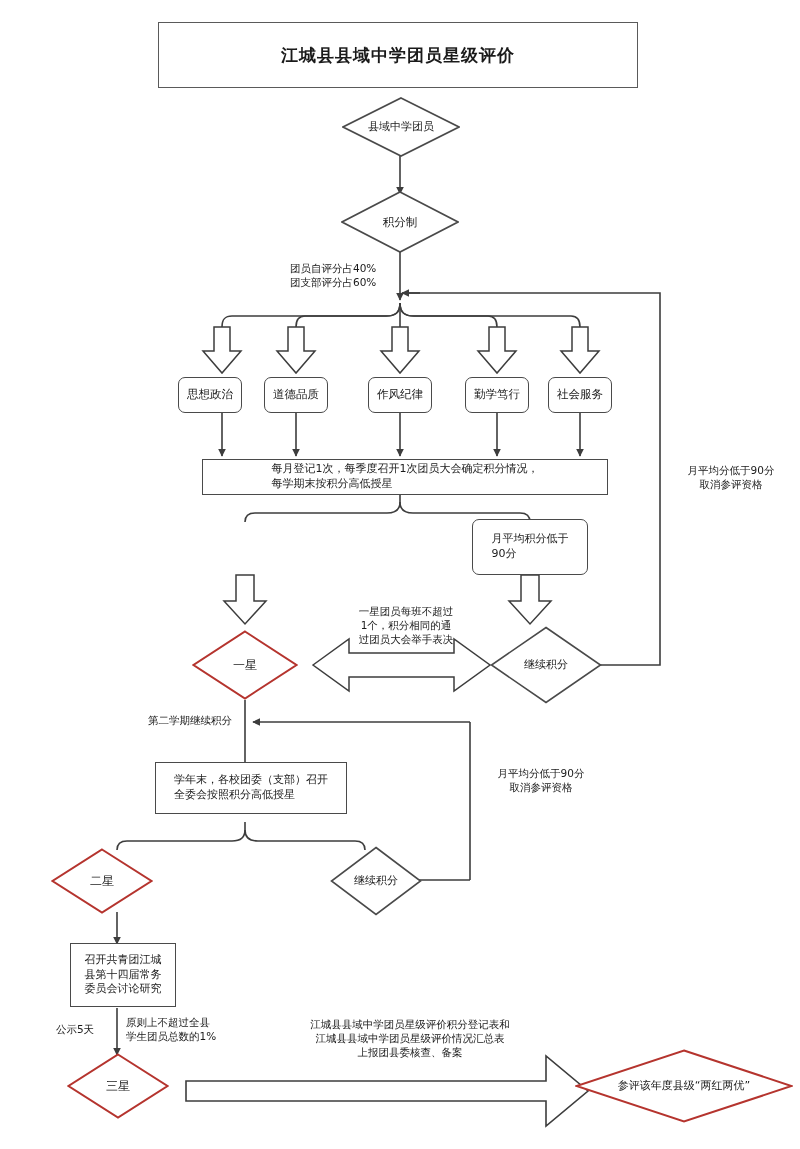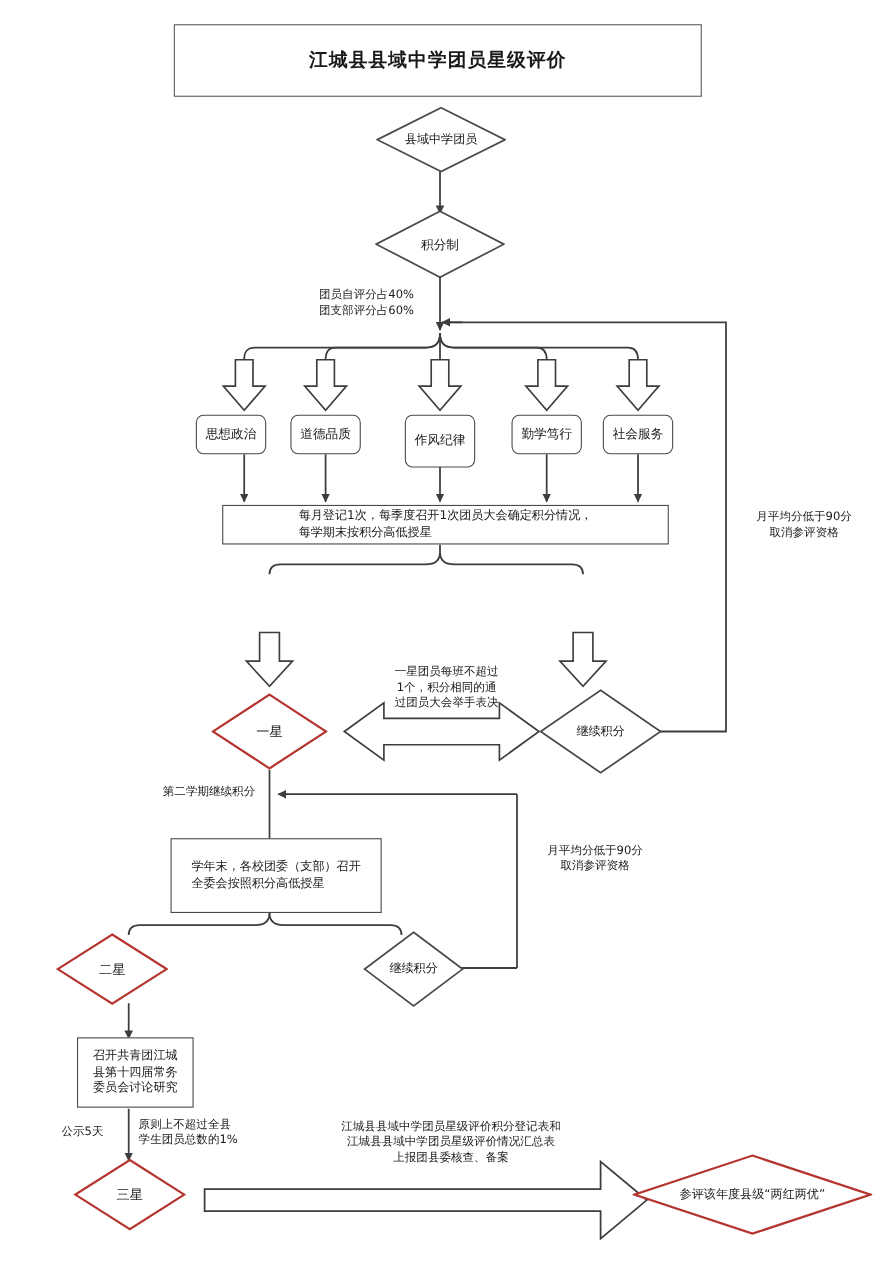--- a/index.html
+++ b/index.html
@@ -154,35 +154,39 @@
 
   <div class="txt" style="left:668px;top:463px;width:126px;font-size:10.5px;">月平均分低于90分
 取消参评资格</div>
 
   <div class="node rect round" style="left:178px;top:377px;width:64px;height:36px;font-size:11.5px;">
     <span>思想政治</span>
   </div>
   <div class="node rect round" style="left:264px;top:377px;width:64px;height:36px;font-size:11.5px;">
     <span>道德品质</span>
   </div>
-  <div class="node rect round" style="left:368px;top:377px;width:64px;height:48px;font-size:11.5px;">
+  <div class="node rect round" style="left:368px;top:377px;width:64px;height:36px;font-size:11.5px;">
     <span>作风纪律</span>
   </div>
   <div class="node rect round" style="left:465px;top:377px;width:64px;height:36px;font-size:11.5px;">
     <span>勤学笃行</span>
   </div>
   <div class="node rect round" style="left:548px;top:377px;width:64px;height:36px;font-size:11.5px;">
     <span>社会服务</span>
   </div>
 
   <div class="node rect" style="left:202px;top:459px;width:406px;height:36px;font-size:11px;white-space:pre-line;">
     <span>每月登记1次，每季度召开1次团员大会确定积分情况，
 每学期末按积分高低授星</span>
   </div>
 
+  <div class="node rect round" style="left:472px;top:519px;width:116px;height:56px;font-size:11px;white-space:pre-line;">
+    <span>月平均积分低于
+90分</span>
+  </div>
 
   <div class="dia" style="left:192px;top:630px;width:106px;height:70px;">
     <svg class="shape" viewBox="0 0 106 70" preserveAspectRatio="none">
       <polygon points="53,1.5 104.5,35 53,68.5 1.5,35" fill="#ffffff" stroke="#b5342e" stroke-width="2"></polygon>
     </svg>
     <div class="lbl" style="font-size:12px;">一星</div>
   </div>
 
   <div class="txt" style="left:328px;top:604px;width:156px;font-size:10.5px;">一星团员每班不超过
 1个，积分相同的通
@@ -193,21 +197,21 @@
       <polygon points="56,1.5 110.5,39 56,76.5 1.5,39" fill="#ffffff" stroke="#4a4a4a" stroke-width="1.6"></polygon>
     </svg>
     <div class="lbl" style="font-size:11px;">继续积分</div>
   </div>
 
   <div class="txt left" style="left:148px;top:713px;width:110px;font-size:10.5px;text-align:left;">第二学期继续积分</div>
 
   <div class="txt" style="left:478px;top:766px;width:126px;font-size:10.5px;">月平均分低于90分
 取消参评资格</div>
 
-  <div class="node rect" style="left:155px;top:762px;width:192px;height:68px;font-size:11px;white-space:pre-line;">
+  <div class="node rect" style="left:155px;top:762px;width:192px;height:52px;font-size:11px;white-space:pre-line;">
     <span>学年末，各校团委（支部）召开
 全委会按照积分高低授星</span>
   </div>
 
   <div class="dia" style="left:51px;top:848px;width:102px;height:66px;">
     <svg class="shape" viewBox="0 0 102 66" preserveAspectRatio="none">
       <polygon points="51,1.5 100.5,33 51,64.5 1.5,33" fill="#ffffff" stroke="#b5342e" stroke-width="2"></polygon>
     </svg>
     <div class="lbl" style="font-size:12px;">二星</div>
   </div>

